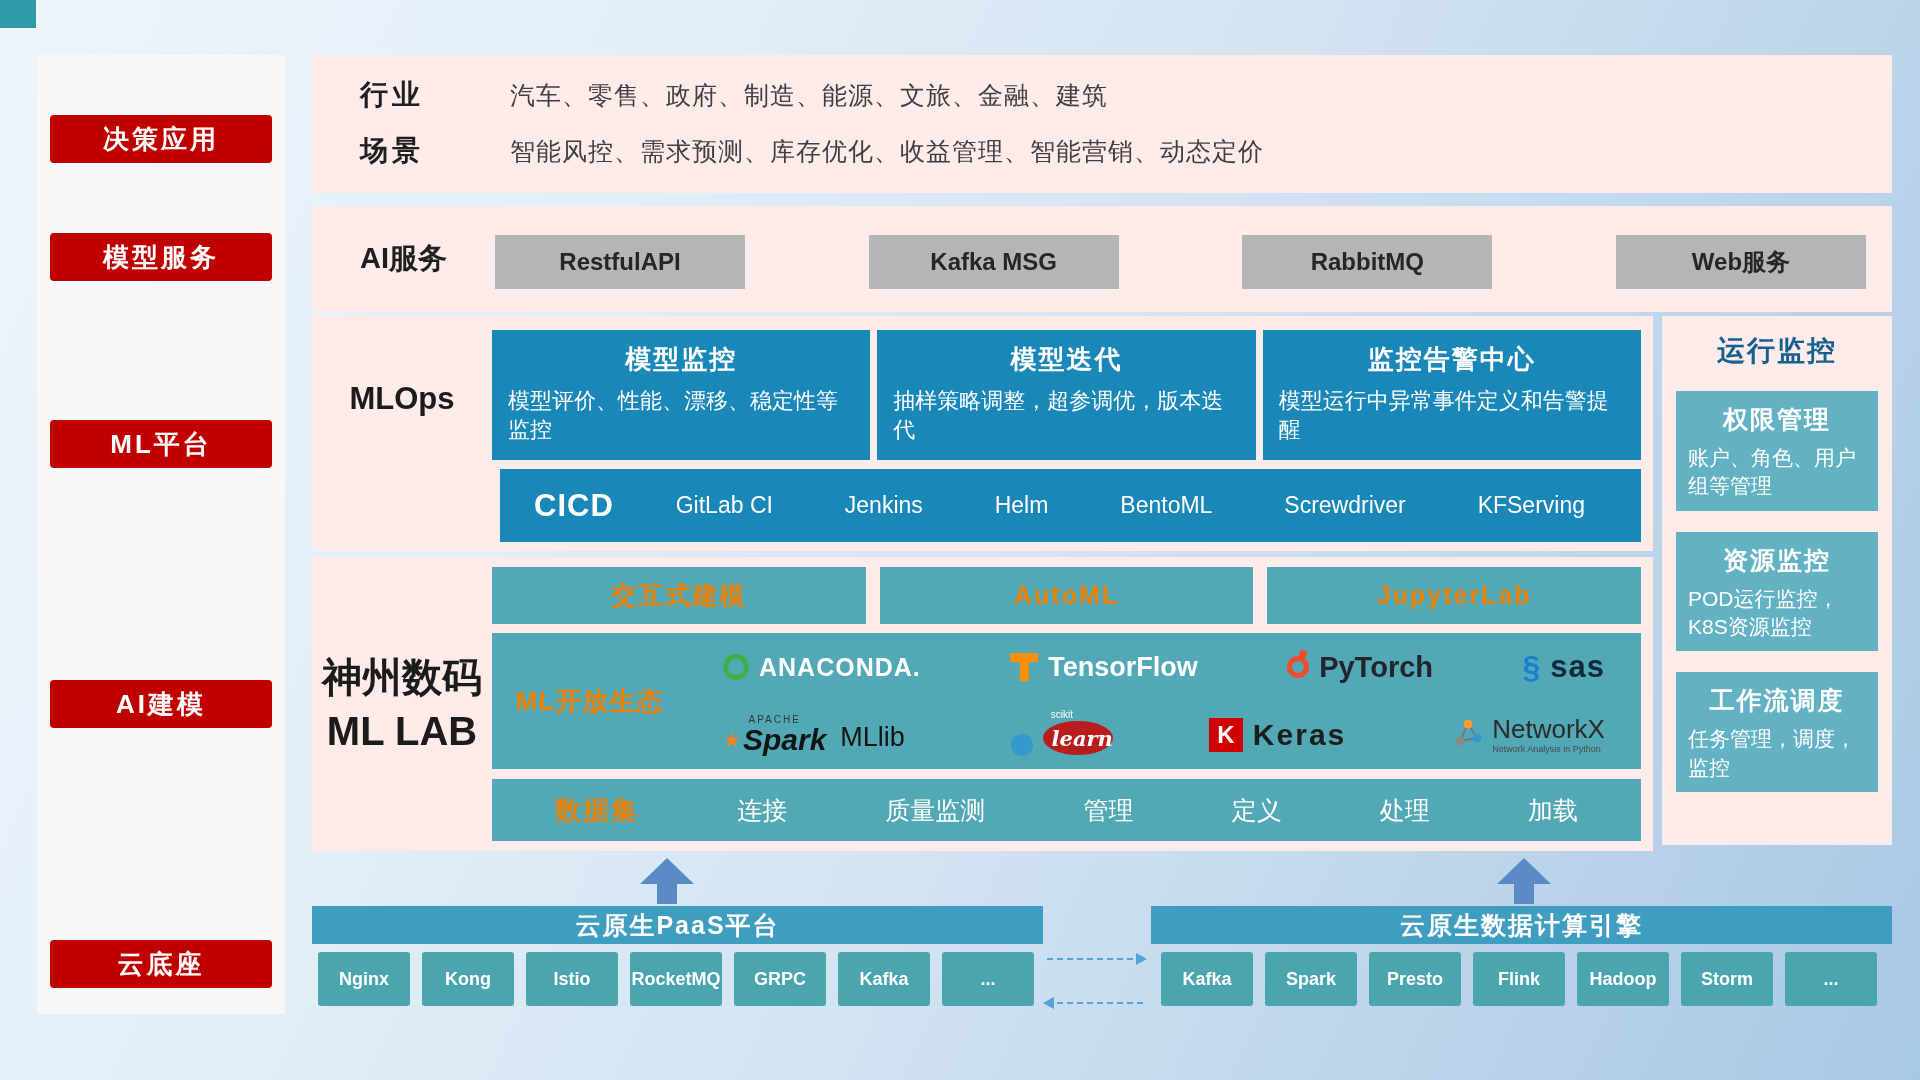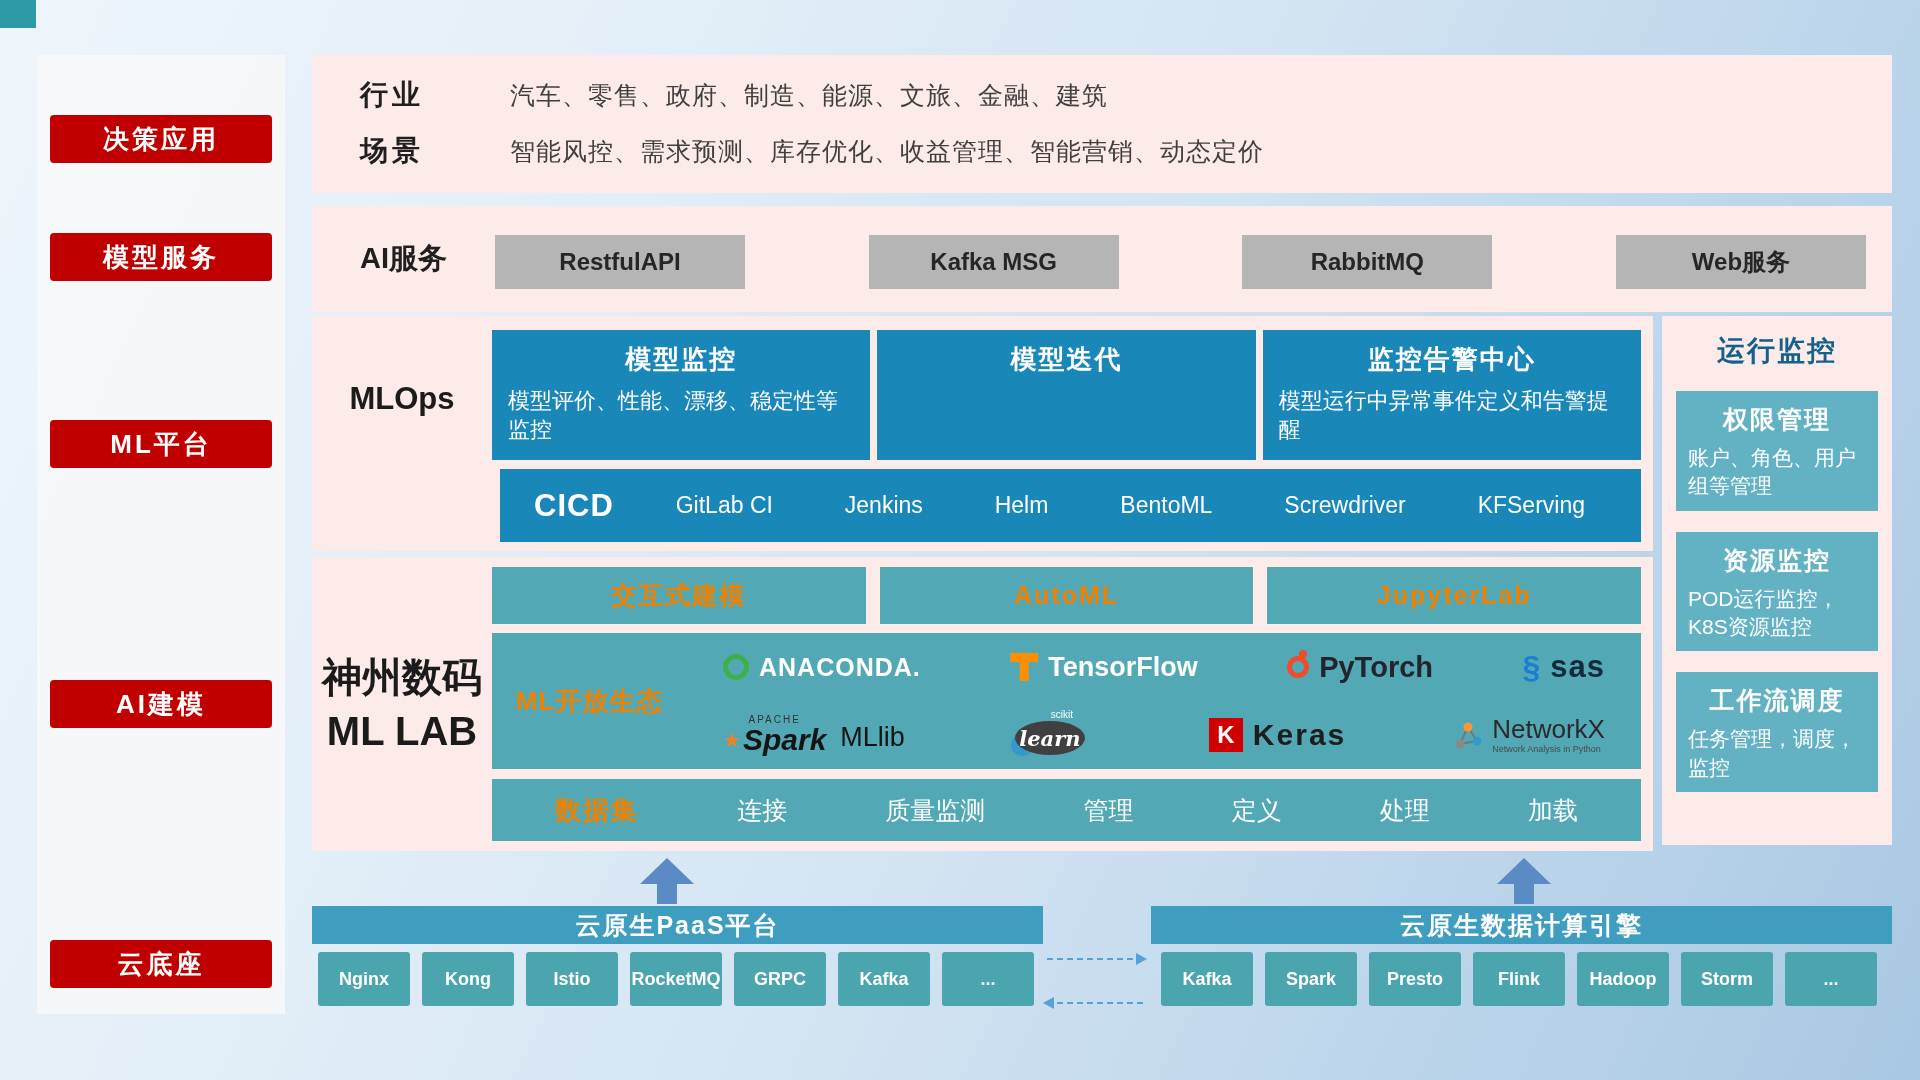--- a/index.html
+++ b/index.html
@@ -84,29 +84,29 @@
 
   .spark-group { display:flex; align-items:flex-end; gap:14px; }
   .spark-logo { display:flex; flex-direction:column; align-items:center; line-height:1; }
   .spark-apache { font-size:10px; color:#333; letter-spacing:2px; }
   .spark-word { display:flex; align-items:center; }
   .spark-star { color:#f58220; font-size:20px; margin-right:2px; }
   .t-spark { font-weight:bold; font-style:italic; font-size:30px; color:#141414; }
   .t-mllib { font-size:27px; color:#141414; padding-bottom:2px; }
   .sk { position:relative; width:92px; height:46px; }
   .sk-blue { position:absolute; left:0; bottom:2px; width:22px; height:22px; background:#3499cd; border-radius:50%; }
-  .sk-blob { position:absolute; left:4px; top:9px; width:70px; height:34px; background:#404040; border-radius:50%;
-             display:flex; align-items:center; justify-content:center; }
+  .sk-blob { position:absolute; left:32px; top:9px; width:70px; height:34px; background:#b91c1c; border-radius:50%;
+             display:flex; align-items:center; justify-content:flex-end; }
   .sk-small { position:absolute; top:-3px; left:40px; font-size:10px; color:#fff; }
   .t-sk { font-style:italic; font-weight:bold; color:#fff; font-size:21px; font-family:"DejaVu Serif",serif; }
   .keras-group { display:flex; align-items:center; gap:10px; }
   .ic-keras { width:34px; height:34px; background:#d00000; color:#fff; display:flex; align-items:center;
               justify-content:center; font-weight:bold; font-size:24px; }
   .t-keras { color:#1d1d1d; font-weight:bold; font-size:30px; letter-spacing:2px; }
-  .nx-group { display:flex; align-items:center; gap:8px; }
+  .nx-group { display:flex; align-items:flex-start; gap:8px; }
   .nx-col { display:flex; flex-direction:column; line-height:1; }
   .t-nx { color:#2a2a2a; font-size:26px; font-weight:500; }
   .nx-sub { font-size:9px; color:#4a4a4a; margin-top:3px; }
 
   .data-row { position:absolute; left:180px; right:12px; top:222px; height:62px; background:#52a8b5;
               display:flex; align-items:center; justify-content:space-around; color:#fff; font-size:25px; padding:0 14px; }
   .dr-first { color:#ee8200; font-weight:bold; font-size:26px; letter-spacing:2px; }
 
   
   .monitor { position:absolute; left:1662px; top:316px; width:230px; height:529px; background:#fcebe8; }
@@ -171,20 +171,21 @@
 
   <section class="band band-mlops">
     <div class="mlops-label">MLOps</div>
     <div class="mlops-cards">
       <div class="mlops-card">
         <div class="ct">模型监控</div>
         <div class="cd">模型评价、性能、漂移、稳定性等监控</div>
       </div>
       <div class="mlops-card">
         <div class="ct">模型迭代</div>
+        <div class="cd">抽样策略调整，超参调优，版本迭代</div>
       </div>
       <div class="mlops-card">
         <div class="ct">监控告警中心</div>
         <div class="cd">模型运行中异常事件定义和告警提醒</div>
       </div>
     </div>
     <div class="cicd">
       <span class="cicd-label">CICD</span>
       <div class="cicd-items">
         <span>GitLab CI</span>

